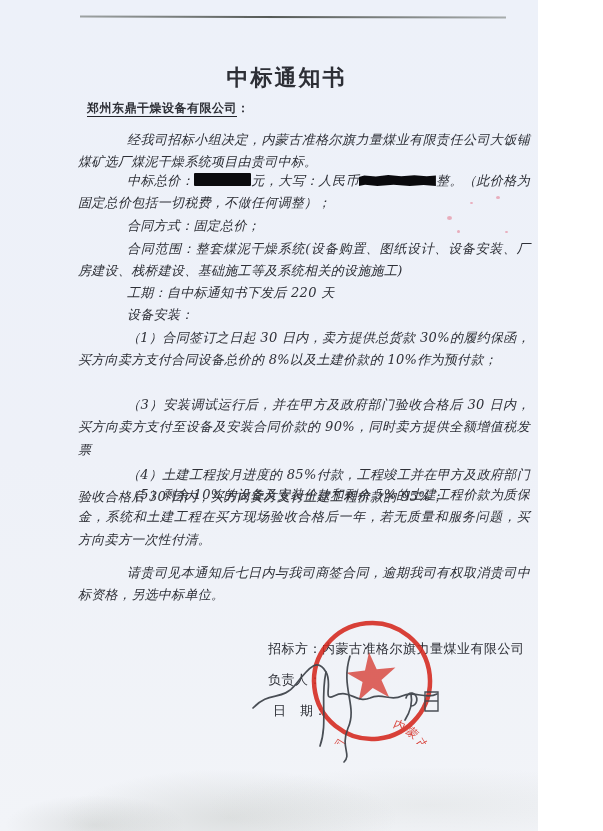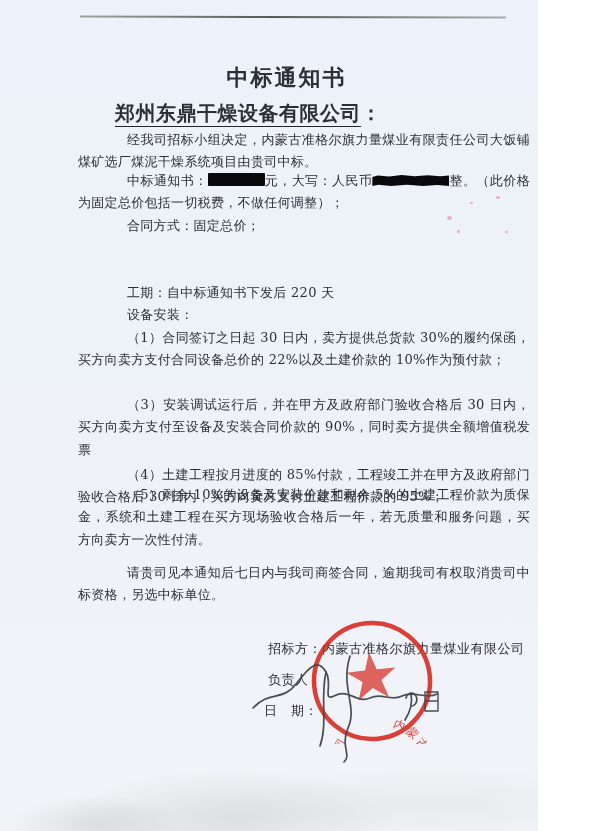--- a/index.html
+++ b/index.html
@@ -30,40 +30,40 @@
     background:rgba(255,255,255,.40);
   }
   .speck{position:absolute;border-radius:50%;background:rgba(228,116,138,.55);}
   
   .doc-title{
     position:absolute;left:0;top:63px;width:573px;
     text-align:center;font-size:22px;font-weight:bold;letter-spacing:2px;
   }
   .recipient{
     position:absolute;left:87px;top:100px;
-    font-size:20px;font-weight:bold;letter-spacing:.5px;margin-left:28px;
+    font-size:12px;font-weight:bold;letter-spacing:.5px;
   }
   .recipient .uname{border-bottom:1.5px solid #23252b;padding-bottom:1px;}
   .para{
     position:absolute;left:78px;width:452px;
     font-size:13px;line-height:22.35px;letter-spacing:.3px;
-    text-align:justify;text-indent:49px;
+    text-align:justify;text-indent:49px;font-style:italic;
   }
   .redact{
     display:inline-block;background:#0a0a0d;vertical-align:-1px;
   }
   .redact.r1{width:57px;height:13px;border-radius:1px;}
   .redact.r2{
     width:77px;height:11px;
     clip-path:polygon(0 18%,7% 4%,22% 14%,38% 0,55% 12%,72% 2%,88% 12%,100% 4%,100% 100%,84% 90%,66% 100%,45% 88%,24% 100%,8% 88%,0 100%);
   }
   .sigblock{position:absolute;font-size:13px;letter-spacing:.5px;}
   .tenderer{left:268px;top:640px;text-align:center;}
   .principal{left:268px;top:671px;}
-  .dateline{left:264px;top:702px;}
+  .dateline{left:273px;top:702px;}
   .seal-svg{position:absolute;left:309px;top:618px;}
   .sig-svg{position:absolute;left:230px;top:628px;}
 </style>
 </head>
 <body>
 
 <div class="page">
 
   <div class="scanline-top"></div>
   <div class="fold-line"></div>
@@ -79,31 +79,32 @@
 
   <div class="doc-title">中标通知书</div>
 
   <div class="recipient">
     <span class="uname">郑州东鼎干燥设备有限公司</span><span>：</span>
   </div>
 
   <div class="para" style="top:129px;">经我司招标小组决定，内蒙古准格尔旗力量煤业有限责任公司大饭铺煤矿选厂煤泥干燥系统项目由贵司中标。</div>
 
   <div class="para" style="top:170px;">
-    <span>中标通知书：</span><span class="redact r1"></span><span>元，大写：人民币</span><span class="redact r2"></span><span>整。（此价格为固定总价包括一切税费，不做任何调整）；</span>
+    <span>中标总价：</span><span class="redact r1"></span><span>元，大写：人民币</span><span class="redact r2"></span><span>整。（此价格为固定总价包括一切税费，不做任何调整）；</span>
   </div>
 
   <div class="para" style="top:215px;">合同方式：固定总价；</div>
 
+  <div class="para" style="top:238px;">合同范围：整套煤泥干燥系统(设备购置、图纸设计、设备安装、厂房建设、栈桥建设、基础施工等及系统相关的设施施工)</div>
 
   <div class="para" style="top:282px;">工期：自中标通知书下发后 220 天</div>
 
   <div class="para" style="top:304px;">设备安装：</div>
 
-  <div class="para" style="top:327px;">（1）合同签订之日起 30 日内，卖方提供总货款 30%的履约保函，买方向卖方支付合同设备总价的 22%以及土建价款的 10%作为预付款；</div>
+  <div class="para" style="top:327px;">（1）合同签订之日起 30 日内，卖方提供总货款 30%的履约保函，买方向卖方支付合同设备总价的 8%以及土建价款的 10%作为预付款；</div>
   <div class="para" style="top:394px;">（3）安装调试运行后，并在甲方及政府部门验收合格后 30 日内，买方向卖方支付至设备及安装合同价款的 90%，同时卖方提供全额增值税发票</div>
   <div class="para" style="top:439px;margin-top:25px;">（4）土建工程按月进度的 85%付款，工程竣工并在甲方及政府部门验收合格后 30 日内，买方向卖方支付土建工程价款的 95%；</div>
   <div class="para" style="top:484px;">（5）剩余 10%的设备及安装价款和剩余 5%的土建工程价款为质保金，系统和土建工程在买方现场验收合格后一年，若无质量和服务问题，买方向卖方一次性付清。</div>
 
   <div class="para" style="top:562px;">请贵司见本通知后七日内与我司商签合同，逾期我司有权取消贵司中标资格，另选中标单位。</div>
 
   <div class="sigblock tenderer">
     <span>招标方：</span><span>内蒙古准格尔旗力量煤业有限公司</span>
   </div>
   <div class="sigblock principal">

